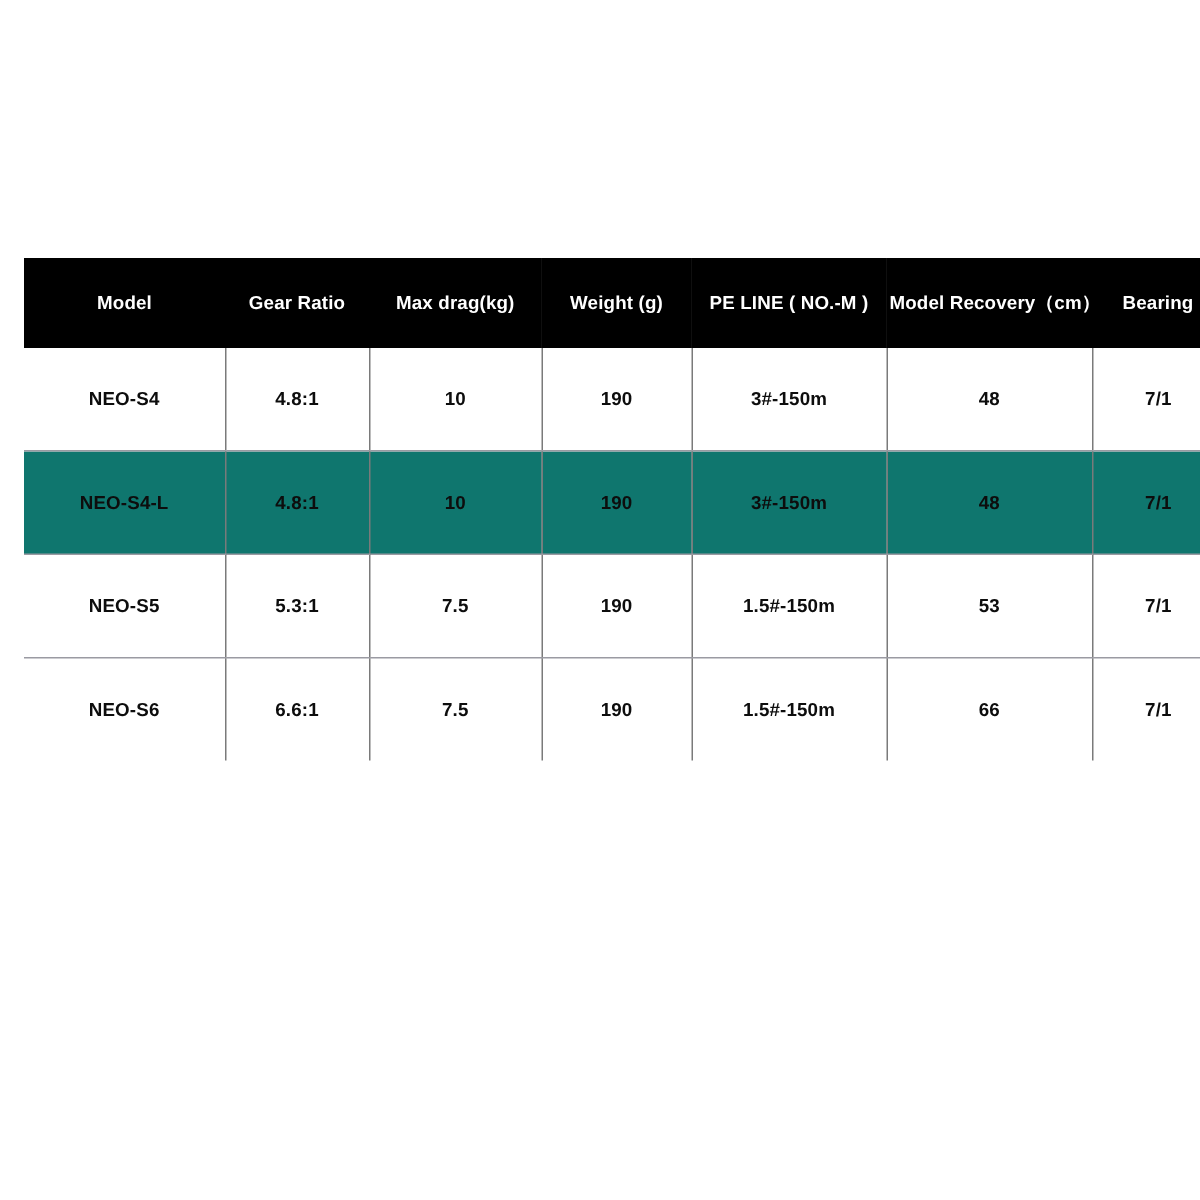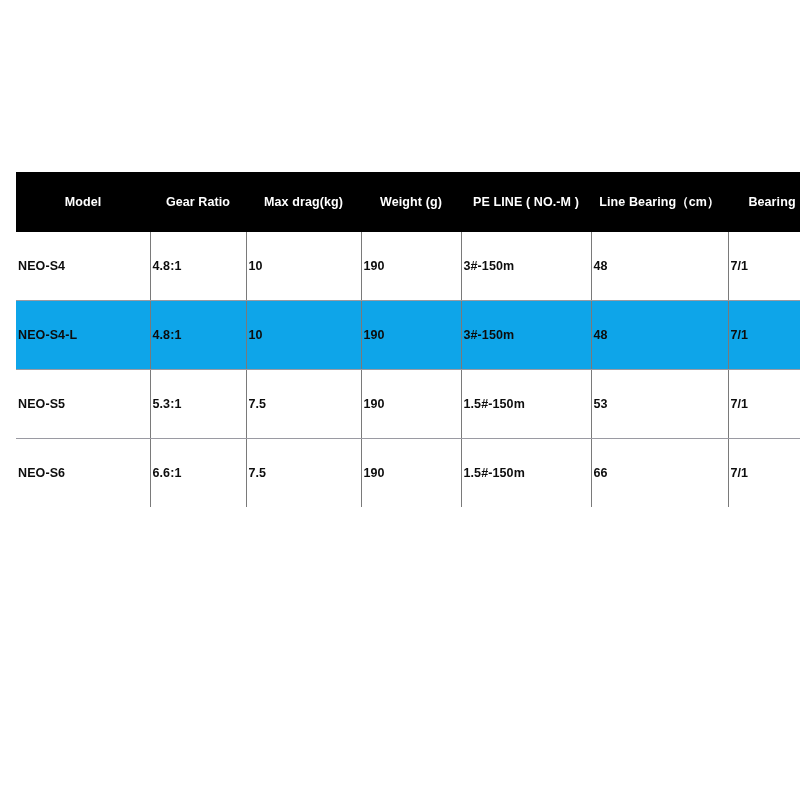--- a/index.html
+++ b/index.html
@@ -60,41 +60,41 @@
     text-align: center;
     vertical-align: middle;
     letter-spacing: 0.1px;
     white-space: nowrap;
     border: none;
   }
 
   
   tbody td {
     height: 68px;
-    text-align: left;
+    text-align: center;
     vertical-align: middle;
     font-size: 12.5px;
     font-weight: bold;
     color: #0d0d0d;
     border-right: 1px solid #7a7a7a;
     border-bottom: 1px solid #9a9aa2;
     padding: 0 2px;
     white-space: nowrap;
     letter-spacing: 0.1px;
   }
   tbody td:last-child {
     border-right: none;
     margin-left: 32px;
   }
   tbody tr:last-child td {
     border-bottom: none;
   }
 
   tbody tr.row-odd  td { background: #ffffff; }
-  tbody tr.row-even td { background: #0ea5e9; }
+  tbody tr.row-even td { background: #0f766e; }
 
   
   tbody td.cell-model {
     border-left: none;
   }
 </style>
 </head>
 <body>
 
 <div id="page">
@@ -111,21 +111,21 @@
         <col class="c-bearing">
       </colgroup>
 
       <thead>
         <tr class="header-row">
           <th>Model</th>
           <th>Gear Ratio</th>
           <th>Max drag(kg)</th>
           <th>Weight (g)</th>
           <th>PE LINE ( NO.-M )</th>
-          <th>Line Bearing（cm）</th>
+          <th>Model Recovery（cm）</th>
           <th>Bearing</th>
         </tr>
       </thead>
 
       <tbody>
         <tr class="row-odd">
           <td class="cell-model">NEO-S4</td>
           <td>4.8:1</td>
           <td>10</td>
           <td>190</td>

